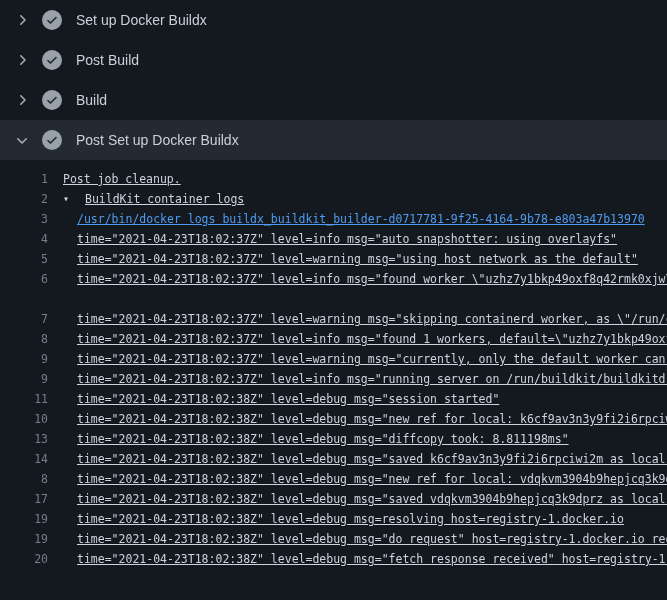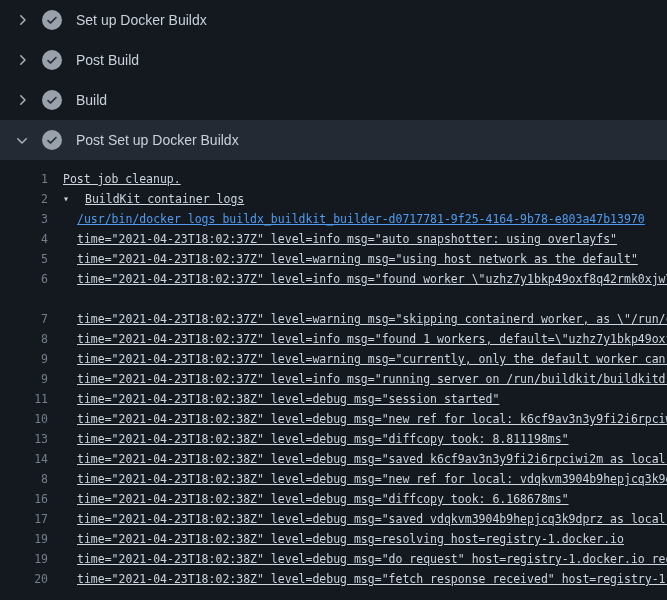--- a/index.html
+++ b/index.html
@@ -232,25 +232,20 @@
     <span class="num">14</span>
     
     <span class="text">time="2021-04-23T18:02:38Z" level=debug msg="saved k6cf9av3n3y9fi2i6rpciwi2m as local.s</span>
   </div>
       <div class="line ind1">
     <span class="num">8</span>
     
     <span class="text">time="2021-04-23T18:02:38Z" level=debug msg="new ref for local: vdqkvm3904b9hepjcq3k9d</span>
   </div>
       <div class="line ind1">
-    <span class="num">16</span>
-    
-    <span class="text">time="2021-04-23T18:02:38Z" level=debug msg="diffcopy took: 6.168678ms"</span>
-  </div>
-      <div class="line ind1">
     <span class="num">17</span>
     
     <span class="text">time="2021-04-23T18:02:38Z" level=debug msg="saved vdqkvm3904b9hepjcq3k9dprz as local.s</span>
   </div>
       <div class="line ind1">
     <span class="num">19</span>
     
     <span class="text">time="2021-04-23T18:02:38Z" level=debug msg=resolving host=registry-1.docker.io</span>
   </div>
       <div class="line ind1">

